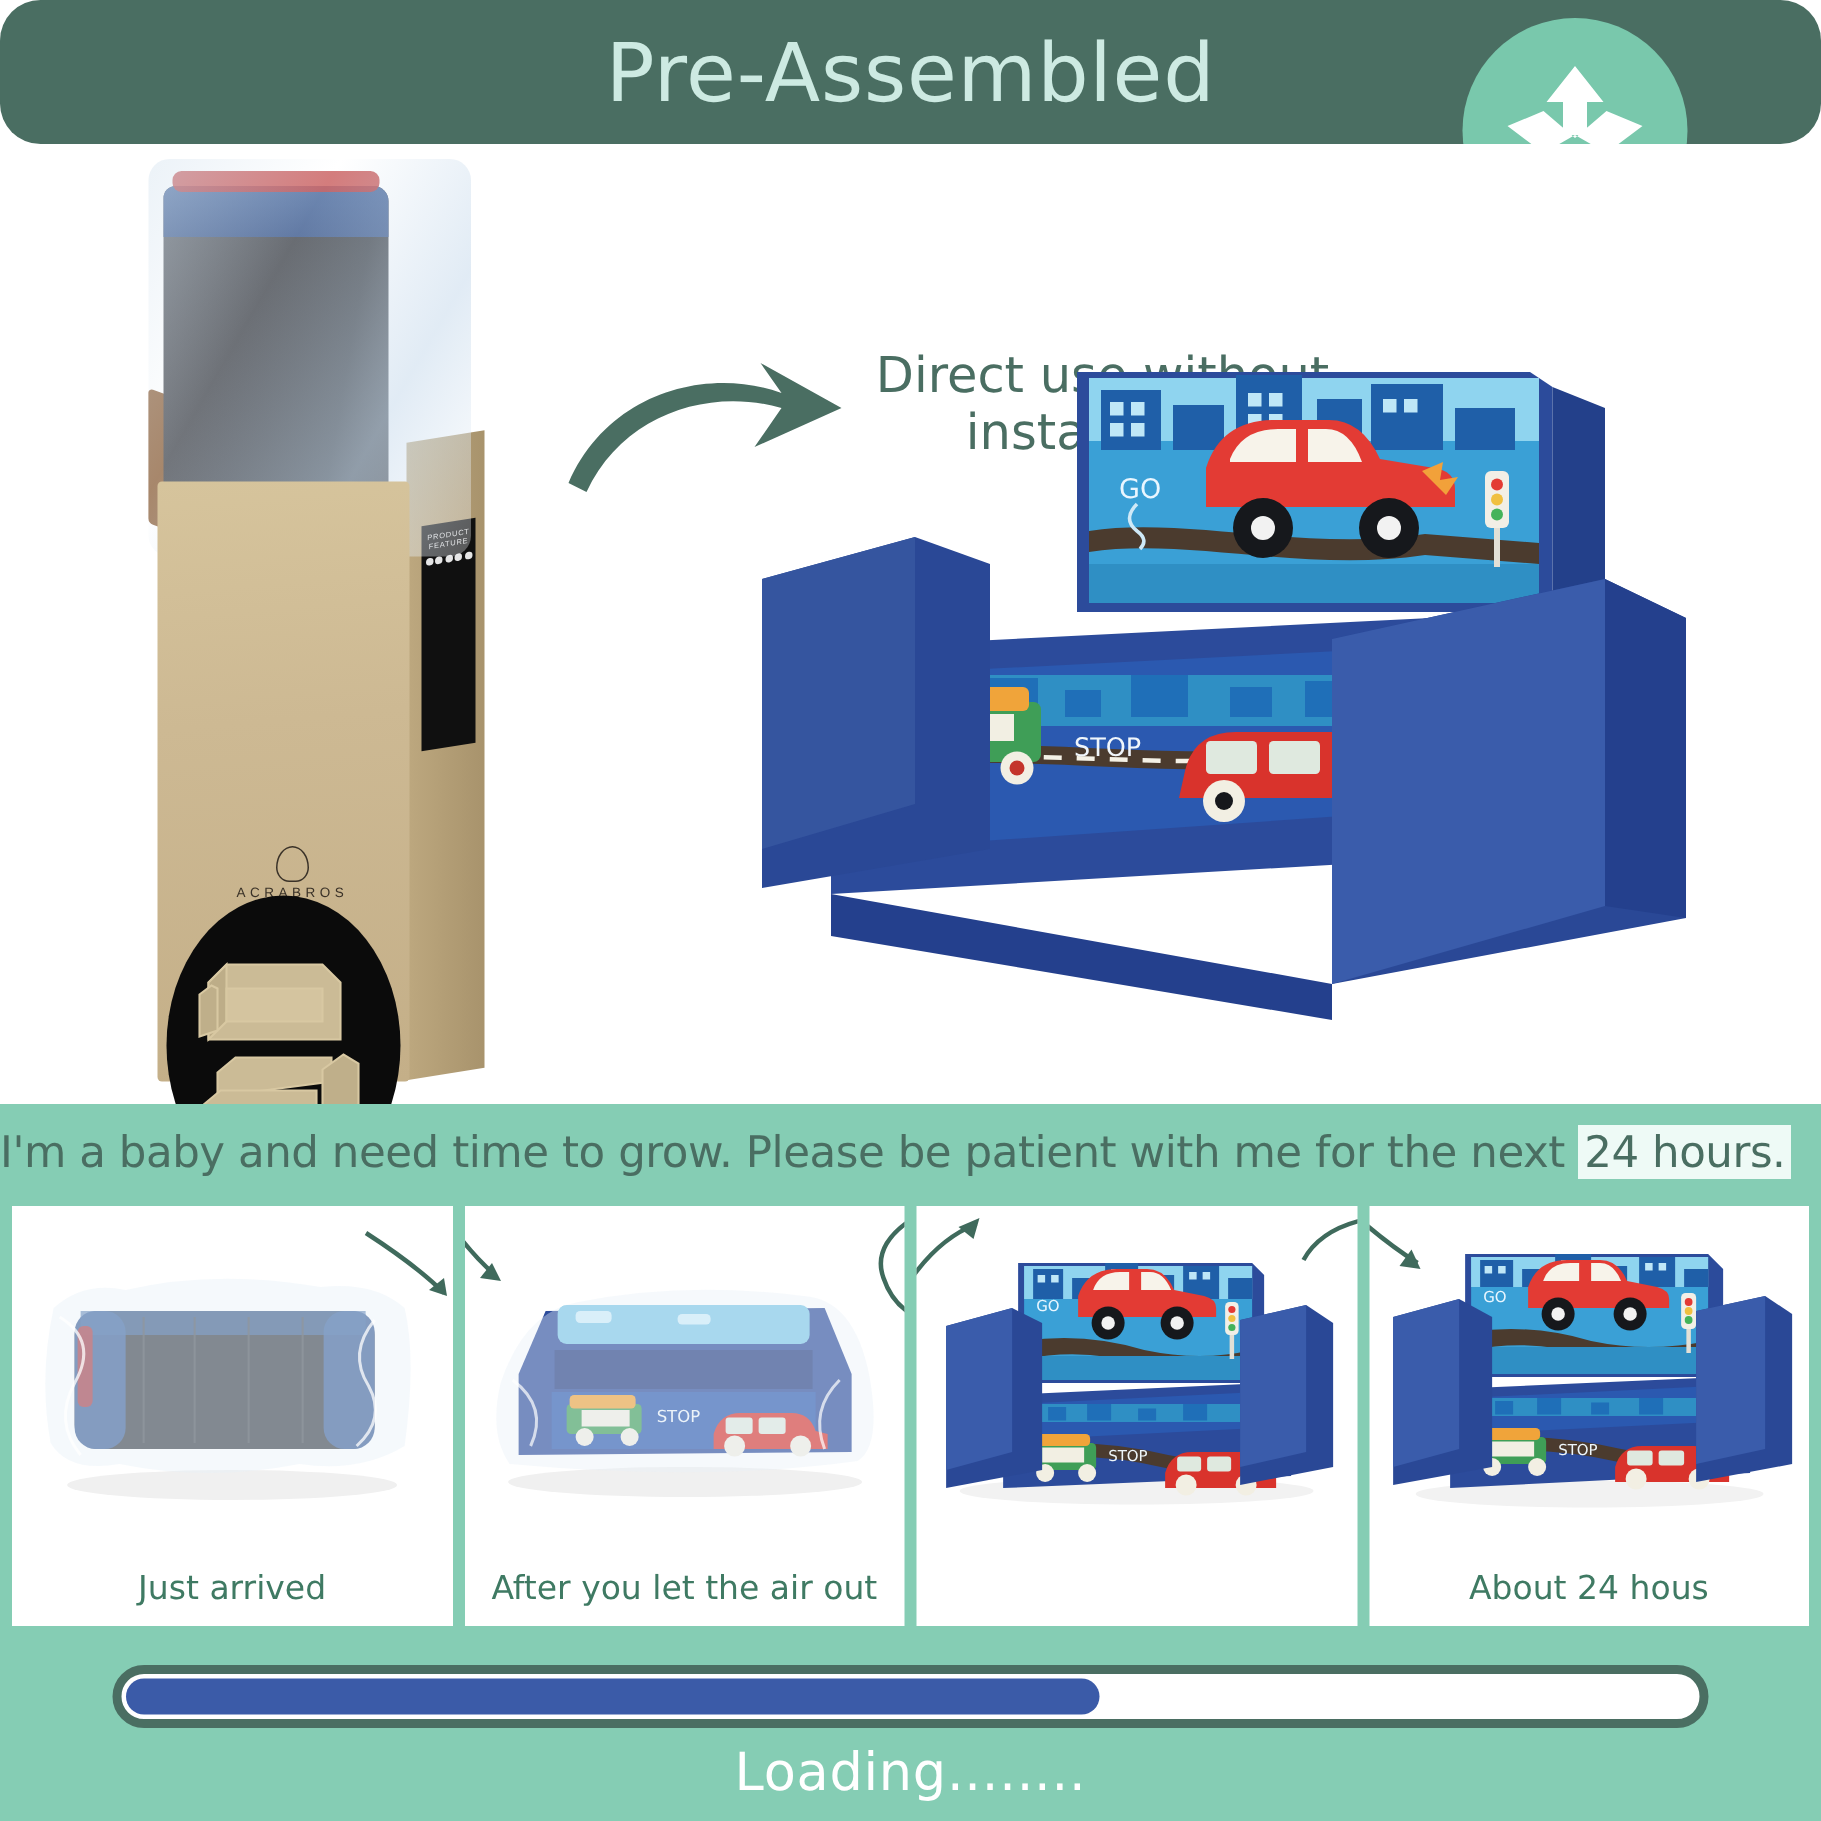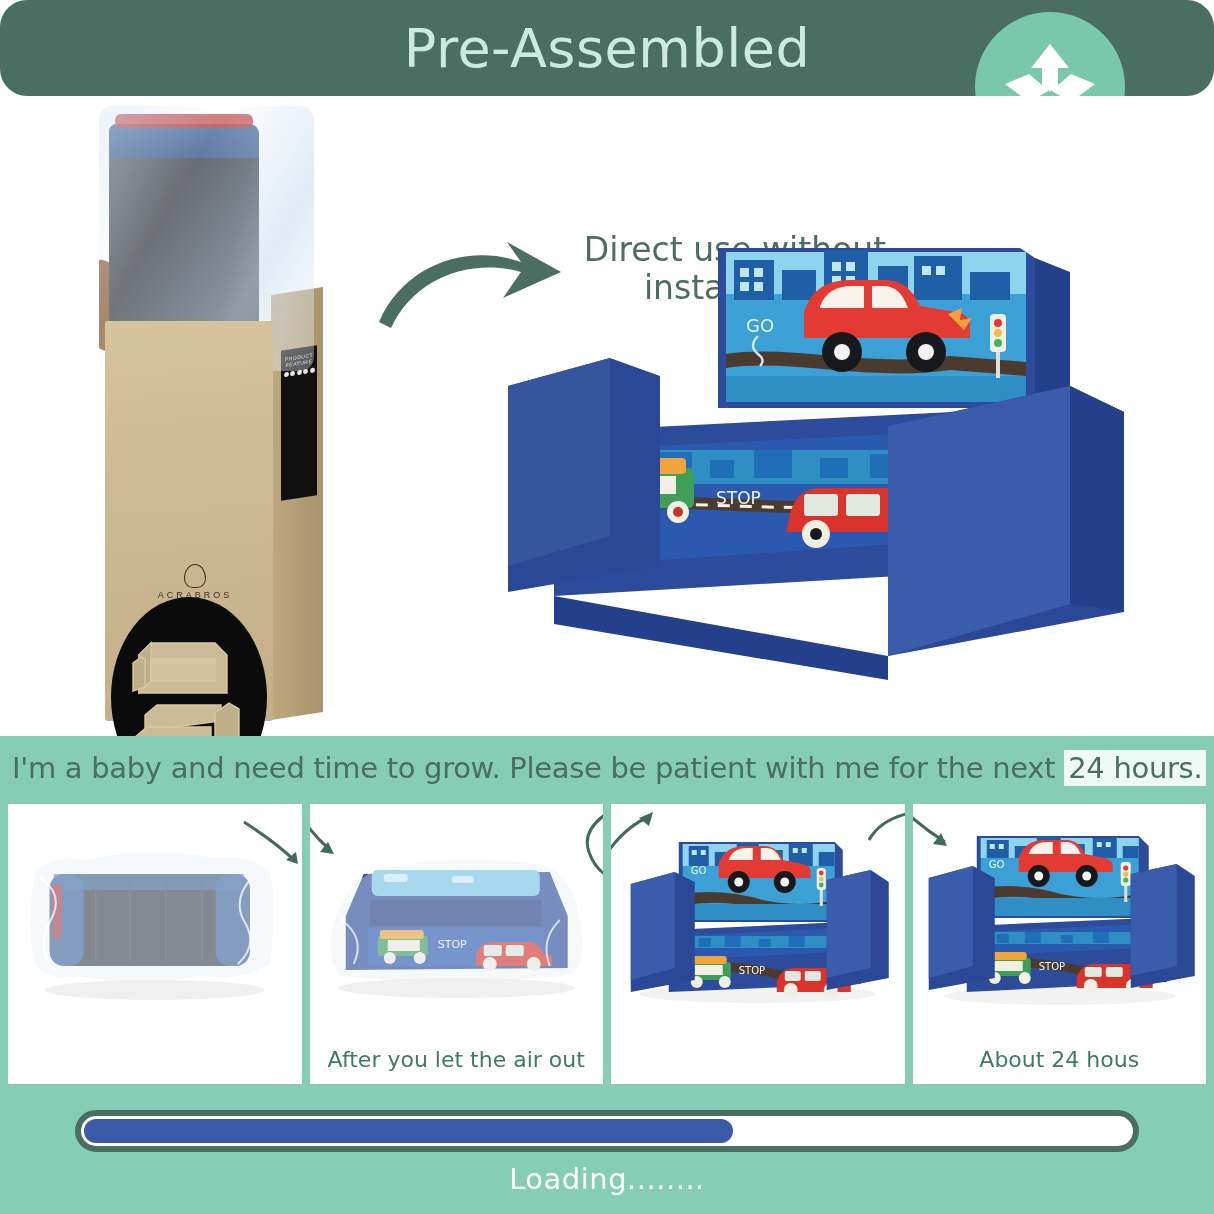--- a/index.html
+++ b/index.html
@@ -119,21 +119,21 @@
     position:absolute; left:325px; top:660px;
     font-size:30px; color:#3f6a5c; font-family:"DejaVu Sans", sans-serif;
   }
 
   
   .banner {
     position:absolute; left:0; top:736px; width:1214px; height:64px;
     background:#85cdb4; display:flex; align-items:center;
   }
   .banner-text {
-    font-size:29px; color:#4a6e62; padding-left:12px;
+    font-size:29px; color:#4a6e62; 
     font-family:"DejaVu Sans", sans-serif; white-space:nowrap;
     letter-spacing:-0.3px;
   }
   .banner-hl {
     background:#eefaf6; padding:1px 4px; color:#4a6e62;
   }
 
   
   .panels {
     position:absolute; left:0; top:800px; width:1214px; height:290px;
@@ -158,21 +158,21 @@
   .progress-outer {
     position:absolute; left:75px; top:20px; width:1064px; height:42px;
     background:#ffffff; border:6px solid #4a6e62; border-radius:24px;
     padding:3px;
   }
   .progress-fill {
     height:100%; width:62%; background:#3b5ba8; border-radius:18px;
   }
   .loading-text {
     position:absolute; left:0; top:72px; width:1214px; text-align:center;
-    font-size:29px; color:#ffffff; font-family:"DejaVu Sans", sans-serif;
+    font-size:35px; color:#ffffff; font-family:"DejaVu Sans", sans-serif;
     letter-spacing:.5px;
   }
 </style>
 </head>
 <body>
 
 <div class="header">
   <div class="header-title">Pre-Assembled</div>
 </div>
 
@@ -371,20 +371,21 @@
             <path d="M120 66 v84"></path>
             <path d="M156 66 v84"></path>
             <path d="M192 66 v84"></path>
         </g>
         <rect x="42" y="72" width="10" height="54" rx="4" fill="#b33" opacity=".8"></rect>
         <path d="M26 60 q20 -18 48 -12 q60 -14 130 -2 q36 -4 56 14 q8 34 0 92 q-30 18 -70 12 q-62 12 -120 0 q-34 6 -46 -14 q-8 -44 2 -90 z" fill="#e8f1f8" opacity=".42"></path>
         <path d="M30 66 q26 16 10 44 q-14 26 4 48" stroke="#ffffff" stroke-width="2" fill="none" opacity=".75"></path>
         <path d="M240 68 q-18 22 -4 44 q12 22 -8 40" stroke="#ffffff" stroke-width="2" fill="none" opacity=".75"></path>
       </svg>
     </div>
+    <div class="panel-caption">Just arrived</div>
     <div class="step-arrow" style="right:-10px;top:8px;">
       <svg width="70" height="60" viewBox="0 0 70 60">
         <path d="M2 10 q34 22 52 40" stroke="#3f6a5c" stroke-width="3" fill="none"></path>
         <path d="M56 52 l-12 -4 l10 -8 z" fill="#3f6a5c"></path>
       </svg>
     </div>
   </div>
 
   <div class="panel">
     <div class="panel-stage">

